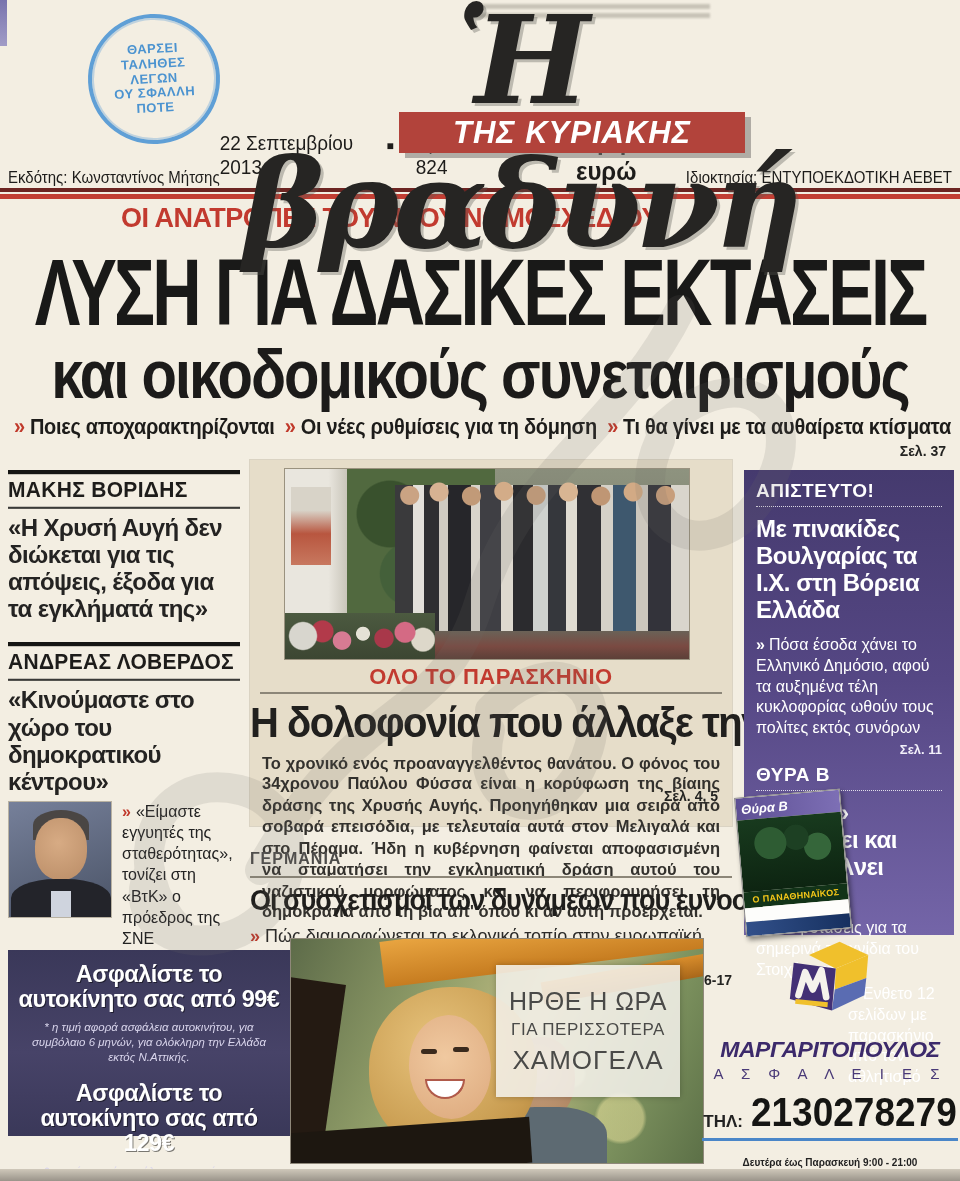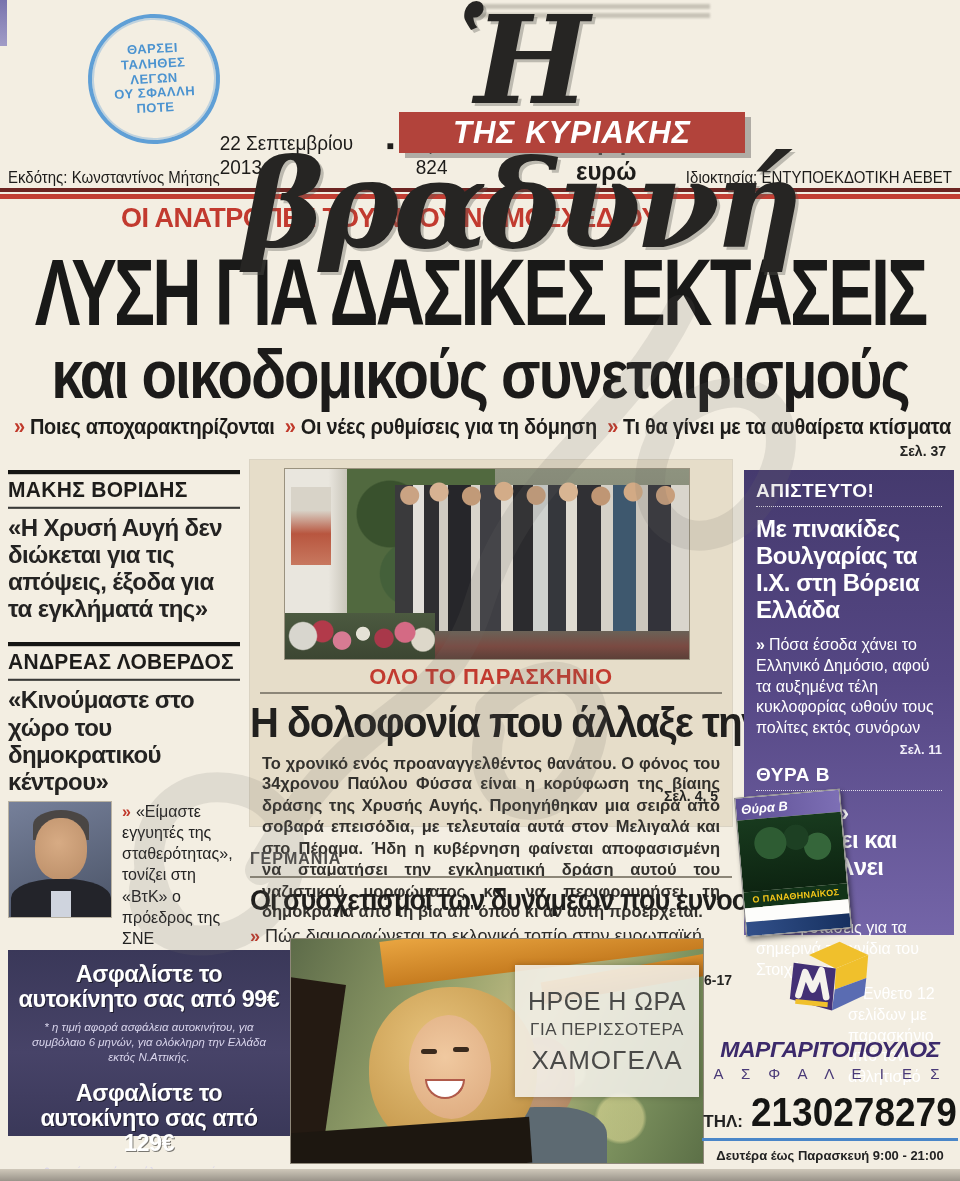--- a/index.html
+++ b/index.html
@@ -155,36 +155,36 @@
   .w-face{position:absolute;left:118px;top:76px;width:82px;height:104px;border-radius:50%;
      background:radial-gradient(circle at 45% 40%,#f0c9a0,#dca87c);transform:rotate(-4deg);}
   .w-eye1,.w-eye2{position:absolute;width:16px;height:5px;border-radius:3px;background:#3a2a1d;}
   .w-eye1{left:130px;top:110px;} .w-eye2{left:162px;top:108px;}
   .w-smile{position:absolute;left:134px;top:140px;width:36px;height:16px;border-radius:0 0 20px 20px;
      background:#fff;border:2px solid #b05a4a;}
   .m-head{position:absolute;left:218px;top:98px;width:66px;height:84px;border-radius:48%;
      background:radial-gradient(circle at 40% 40%,#cfa985,#a97f5c);}
   .m-body{position:absolute;left:196px;top:168px;width:120px;height:70px;border-radius:40% 40% 0 0;
      background:#5d6a72;}
-  .smilebox{position:absolute;right:4px;top:26px;width:184px;height:132px;
+  .smilebox{position:absolute;right:23px;top:26px;width:184px;height:132px;
      background:rgba(243,240,233,.88);box-shadow:0 0 6px rgba(0,0,0,.25);
      display:flex;flex-direction:column;align-items:center;justify-content:center;color:#4a4a48;}
   .sb1{font-size:25px;font-weight:400;letter-spacing:.5px;}
   .sb2{font-size:17px;margin-top:4px;letter-spacing:.5px;}
   .sb3{font-size:26px;margin-top:5px;letter-spacing:1px;}
   .ad-right{position:absolute;left:702px;top:934px;width:256px;height:230px;text-align:center;}
   .mlogo{margin:0 auto;display:block;}
   .brand{font-size:23px;font-weight:700;color:#3c2a6b;letter-spacing:-.5px;margin-top:16px;font-style:italic;}
   .brand2{font-size:15px;color:#4a3a78;letter-spacing:7px;margin-top:2px;}
   .phone-row{margin-top:12px;display:flex;align-items:baseline;justify-content:center;gap:8px;
      border-bottom:3px solid #4a86c8;padding-bottom:2px;}
   .tel-label{font-size:17px;font-weight:700;color:#222;}
   .tel-num{font-size:37px;font-weight:700;letter-spacing:0;color:#151513;transform:scaleY(1.1);
      transform-origin:bottom;}
-  .hours{font-size:13px;font-weight:700;margin-top:7px;color:#222;}
+  .hours{font-size:10px;font-weight:700;margin-top:16px;color:#222;}
   .adr-note1{font-size:12.5px;color:#55524c;margin-top:14px;}
   .adr-note2{font-size:12px;color:#55524c;margin-top:3px;}
   
   .cp-base{position:absolute;inset:0;background:linear-gradient(180deg,#8e937f 0%,#7f826f 55%,#6f6f63 78%,#5d5b52 100%);}
   .cp-foliage{position:absolute;left:60px;top:0;width:150px;height:150px;background:
      radial-gradient(circle at 30% 30%,#39512d 0 22%,rgba(0,0,0,0) 23%),
      radial-gradient(circle at 65% 45%,#2c4122 0 26%,rgba(0,0,0,0) 27%),
      radial-gradient(circle at 45% 70%,#44603a 0 24%,rgba(0,0,0,0) 25%),
      #51693f;}
   .cp-pillar{position:absolute;left:0;top:0;width:62px;height:100%;

